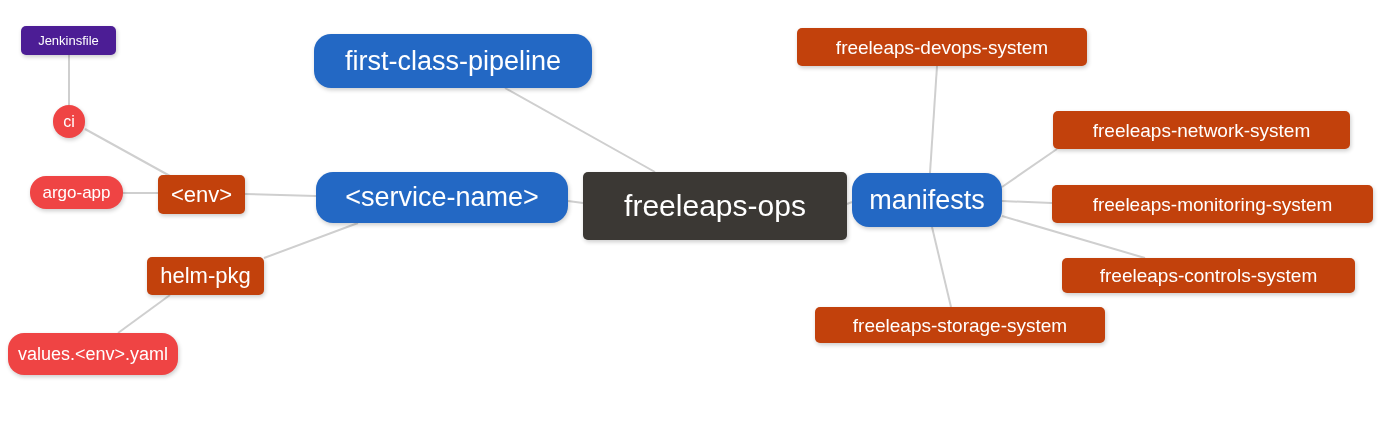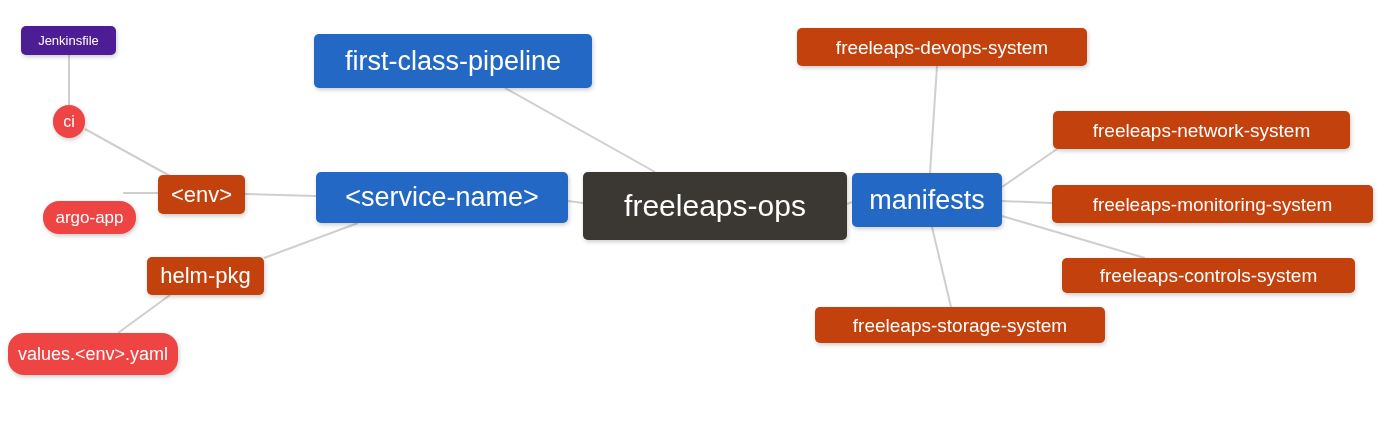--- a/index.html
+++ b/index.html
@@ -38,21 +38,21 @@
     box-sizing: border-box;
     line-height: 1;
   }
   .c-dark   { background: #3b3834; }
   .c-blue   { background: #2368c4; }
   .c-green  { background: #c2410c; }
   .c-red    { background: #ef4444; border-radius: 16px; }
   .c-orange { background: #4c1d95; }
 
   .fs30 { font-size: 30px; }
-  .fs27 { font-size: 27px; }
+  .fs27 { font-size: 27px; border-radius: 17px; }
   .fs22 { font-size: 22px; }
   .fs21 { font-size: 22px; }
   .fs19 { font-size: 19px; }
   .fs18 { font-size: 18px; }
   .fs17 { font-size: 17px; }
   .fs16 { font-size: 16px; }
   .fs13 { font-size: 13px; }
 </style>
 </head>
 <body>
@@ -83,21 +83,21 @@
   <div class="node c-blue fs27" style="left:316px;  top:172px; width:252px; height:51px;">&lt;service-name&gt;</div>
 
   <div class="node c-blue fs27" style="left:852px;  top:173px; width:150px; height:54px;">manifests</div>
 
   <div class="node c-green fs22" style="left:158px;  top:175px; width:87px;  height:39px;">&lt;env&gt;</div>
 
   <div class="node c-green fs21" style="left:147px;  top:257px; width:117px; height:38px;">helm-pkg</div>
 
   <div class="node c-red fs16" style="left:53px;   top:105px; width:32px;  height:33px;">ci</div>
 
-  <div class="node c-red fs17" style="left:43px;   top:176px; width:93px;  height:33px;margin-top:25px;">argo-app</div>
+  <div class="node c-red fs17" style="left:30px;   top:176px; width:93px;  height:33px;">argo-app</div>
 
   <div class="node c-red fs18" style="left:8px;    top:333px; width:170px; height:42px;">values.&lt;env&gt;.yaml</div>
 
   <div class="node c-orange fs13" style="left:21px;   top:26px;  width:95px;  height:29px;">Jenkinsfile</div>
 
   <div class="node c-green fs19" style="left:797px;  top:28px;  width:290px; height:38px;">freeleaps-devops-system</div>
 
   <div class="node c-green fs19" style="left:1052px; top:185px; width:321px; height:38px;">freeleaps-monitoring-system</div>
 
   <div class="node c-green fs19" style="left:1053px; top:111px; width:297px; height:38px;">freeleaps-network-system</div>

